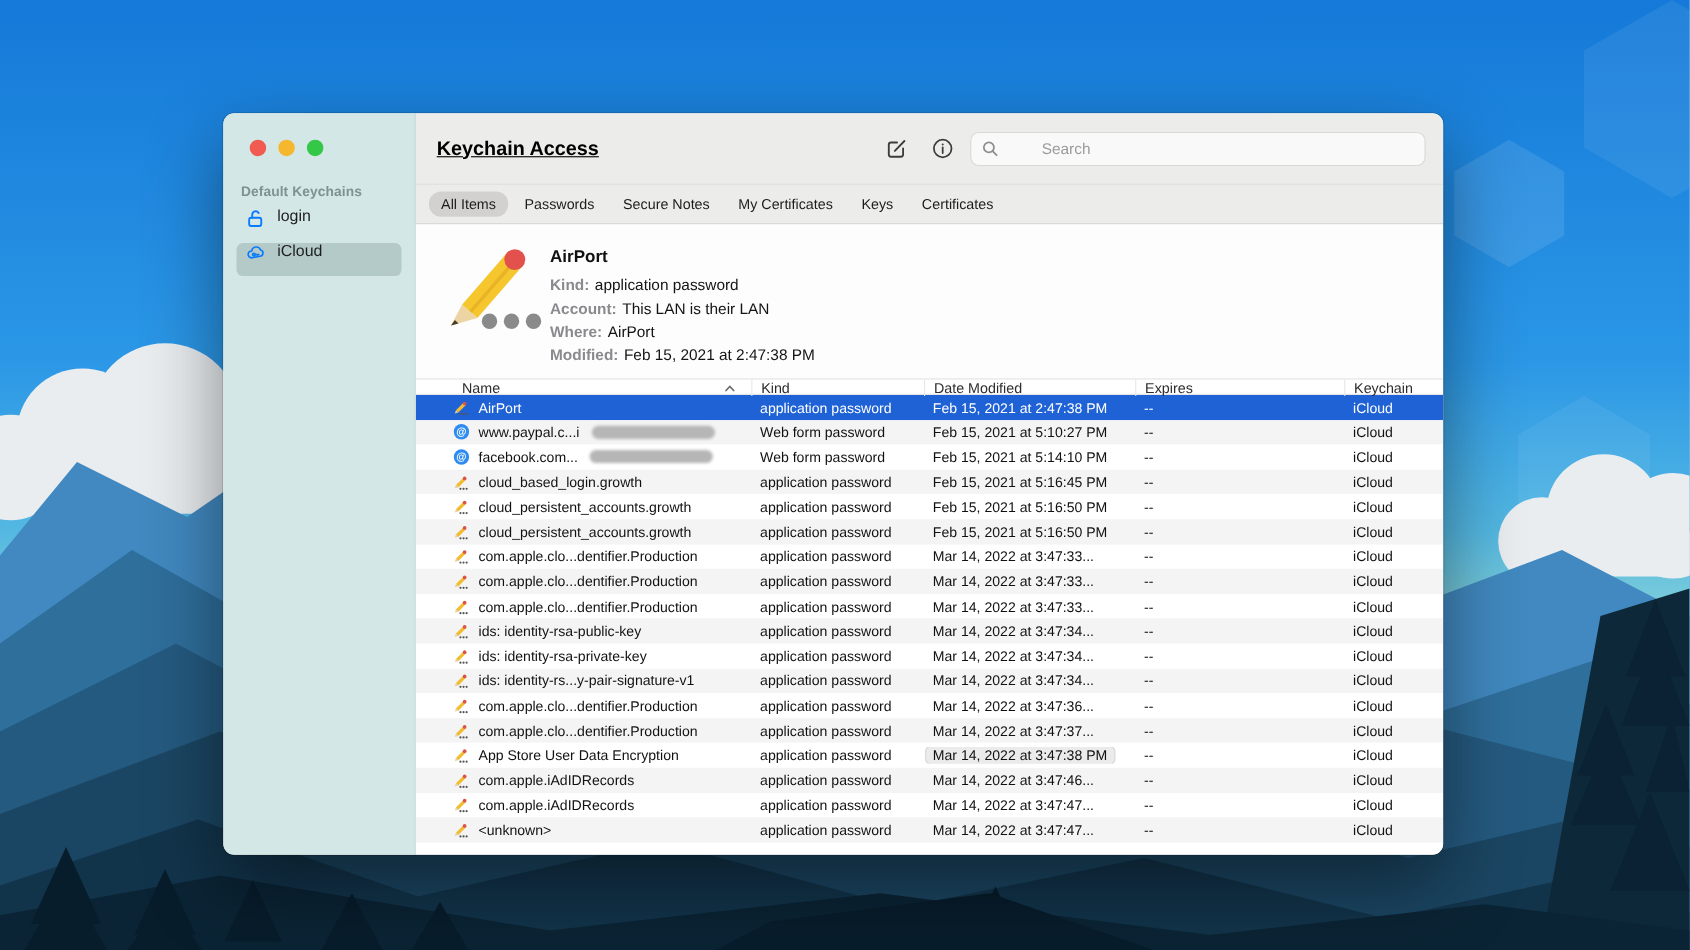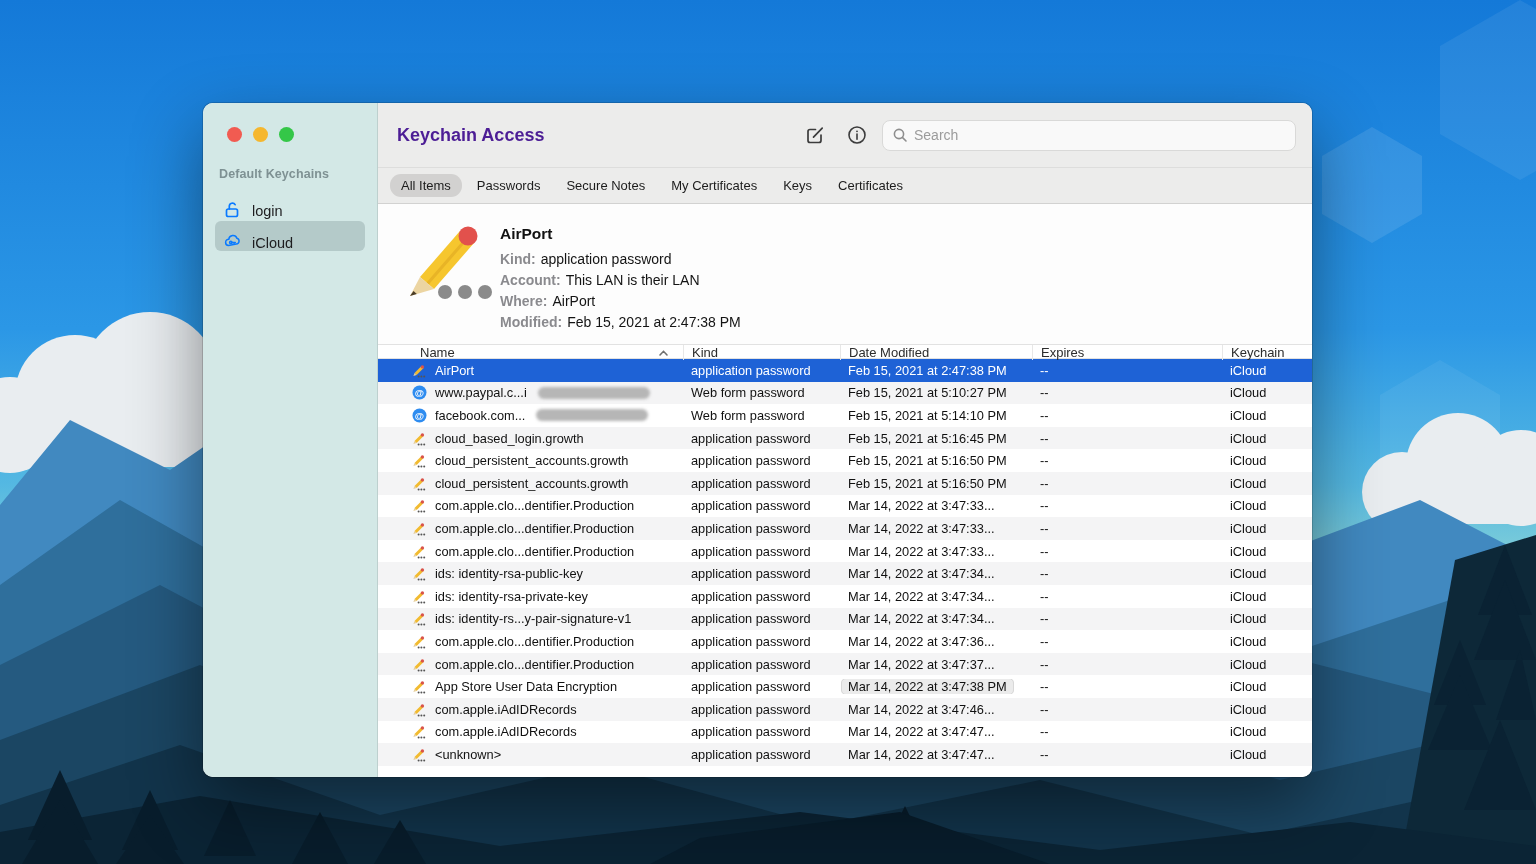--- a/index.html
+++ b/index.html
@@ -20,36 +20,36 @@
 
   
   .sidebar { width:175px; flex:0 0 175px; background:rgba(210,231,229,.97); border-right:1px solid rgba(0,0,0,.10); }
   .traffic { display:flex; gap:11px; padding:24px 0 0 24px; }
   .tl { width:15px; height:15px; border-radius:50%; }
   .tl.red    { background:#f15b51; }
   .tl.yellow { background:#f5b72e; }
   .tl.green  { background:#34c748; }
   .side-section { margin-top:21px; }
   .side-header { font-size:12.5px; font-weight:700; color:#7e9193; padding:4px 16px 6px 16px; letter-spacing:.1px; }
-  .side-item { display:flex; align-items:flex-end; gap:10px; height:30px; margin:2px 12px; padding:0 8px; border-radius:6px;
+  .side-item { display:flex; align-items:flex-start; gap:10px; height:30px; margin:2px 12px; padding:0 8px; border-radius:6px;
                font-size:14.5px; color:#1d1d1f; cursor:default; }
   .side-item.selected { background:rgba(74,96,98,.22); }
   .side-item .sicon { width:19px; height:19px; display:flex; align-items:center; justify-content:center; }
 
   
   .main { flex:1; display:flex; flex-direction:column; min-width:0; }
 
   .toolbar { height:65px; background:#ececeb; display:flex; align-items:center; padding:0 16px 0 19px; border-bottom:1px solid #dddddc; }
-  .win-title { font-size:18px; font-weight:700; color:#4c1d95; flex:0 0 auto; }
+  .win-title { font-size:18px; font-weight:700; color:#000000; flex:0 0 auto;text-decoration:underline; }
   .tb-spacer { flex:1; }
   .tb-btn { width:34px; height:30px; display:flex; align-items:center; justify-content:center; border:none; background:transparent; margin-right:8px; }
   .search { width:414px; height:31px; background:#f9f9f9; border:1px solid #d9d9d8; border-radius:8px;
             display:flex; align-items:center; padding:0 9px; gap:6px; }
   .search input { border:none; outline:none; background:transparent; font-size:14px; color:#333; width:100%;
-                  font-family:"Liberation Sans", sans-serif; }
+                  font-family:"Liberation Sans", sans-serif;margin-left:33px; }
   .search input::placeholder { color:#9b9b9b; }
 
   .tabs { height:36px; background:#ececeb; display:flex; align-items:center; gap:4px; padding:0 12px; border-bottom:1px solid #d2d2d1; }
   .tab { font-size:13px; color:#1c1c1c; padding:4px 11px; border-radius:6px; background:transparent; border:none; }
   .tab.selected { background:#d2d1d0;border-radius:11px; }
 
   
   .detail { height:140px; background:#fdfdfd; display:flex; padding:13px 20px 0 22px; }
   .detail-icon { width:100px; flex:0 0 100px; }
   .detail-info { padding-top:8px; }

